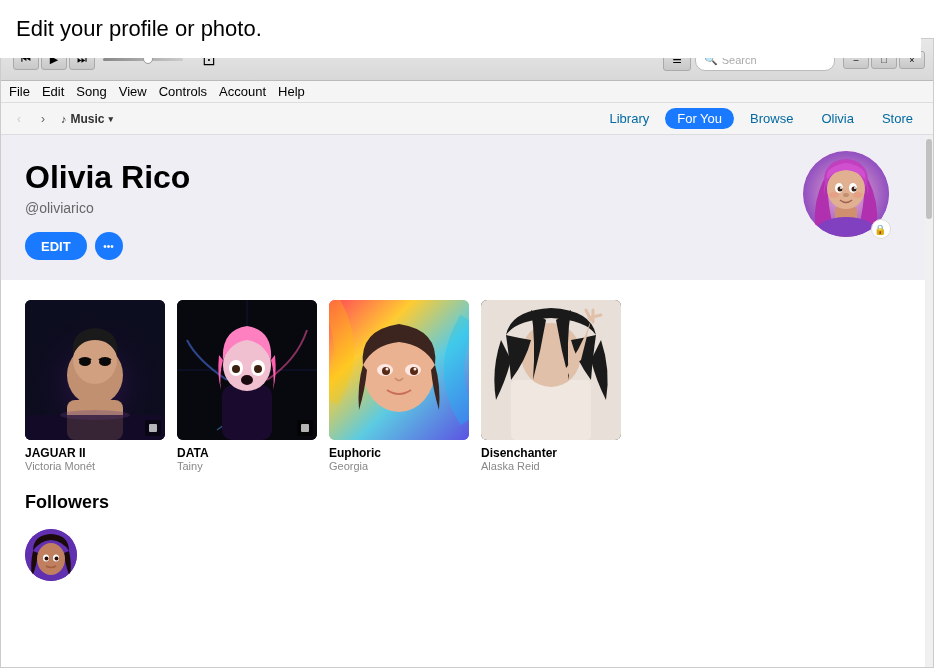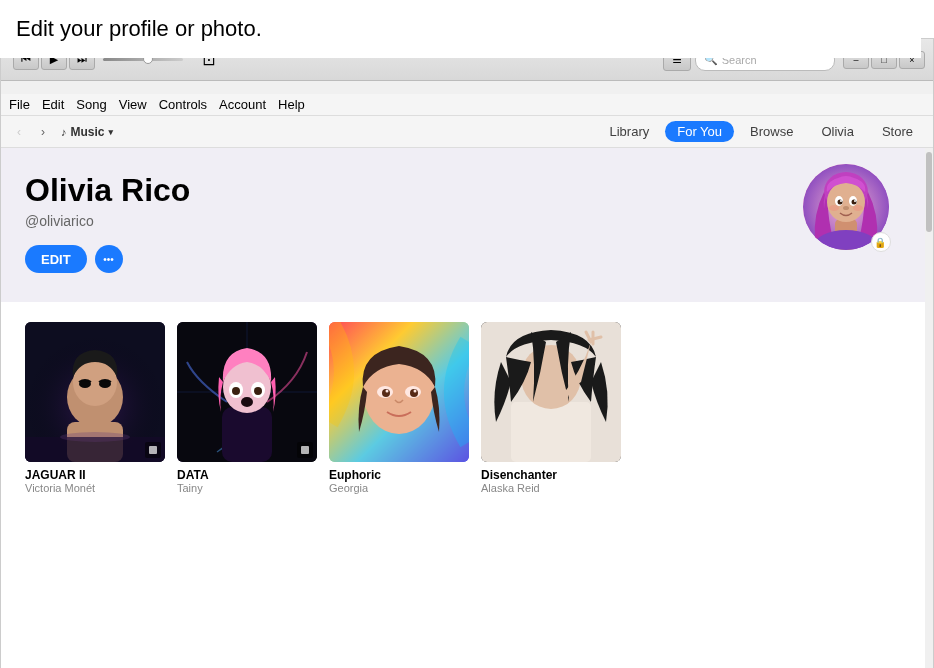--- a/index.html
+++ b/index.html
@@ -151,21 +151,20 @@
 
     
     .menubar {
       display: flex;
       align-items: center;
       background: #f5f5f5;
       border-bottom: 1px solid #ddd;
       height: 22px;
       padding: 0 8px;
       gap: 12px;
-      margin-top: 13px;
     }
 
     .menu-item {
       font-size: 13px;
       color: #000;
       cursor: pointer;
     }
 
     
     .navbar {
@@ -222,40 +221,40 @@
       display: flex;
       align-items: center;
       gap: 4px;
     }
 
     .nav-tab {
       padding: 3px 12px;
       border-radius: 12px;
       font-size: 13px;
       cursor: pointer;
-      color: #404040;
+      color: #0369a1;
     }
 
     .nav-tab.active {
       background: #1a7aff;
       color: #fff;
     }
 
     
     .content {
       height: calc(100% - 96px);
       overflow-y: auto;
       background: #fff;
       position: relative;
     }
 
     
     .profile-section {
       background: #f0eef5;
-      padding: 24px 24px 29px 24px;
+      padding: 24px 24px 20px 24px;
       position: relative;
       min-height: 130px;
     }
 
     .profile-name {
       font-size: 32px;
       font-weight: bold;
       color: #000;
       margin-bottom: 4px;
     }
@@ -741,19 +740,41 @@
               <line x1="108" y1="18" x2="120" y2="15" stroke="#e0c0a8" stroke-width="3" stroke-linecap="round"></line>
             </svg>
           </div>
           <div class="album-title">Disenchanter</div>
           <div class="album-artist">Alaska Reid</div>
         </div>
 
       </div>
     </div>
 
+    <div class="followers-section">
+      <h2 class="followers-title">Followers</h2>
+
+      <div class="follower-avatar">
+        <svg width="52" height="52" viewBox="0 0 52 52" xmlns="http://www.w3.org/2000/svg">
+          <circle cx="26" cy="26" r="26" fill="#6030b0"></circle>
+
+          <path d="M 8 22 Q 8 6 26 5 Q 44 6 44 22 Q 38 12 26 11 Q 14 12 8 22 Z" fill="#1a0a0a"></path>
+          <path d="M 8 22 Q 5 35 7 48 Q 12 36 13 24 Z" fill="#1a0a0a"></path>
+          <path d="M 44 22 Q 47 35 45 48 Q 40 36 39 24 Z" fill="#1a0a0a"></path>
+
+          <ellipse cx="26" cy="30" rx="14" ry="16" fill="#c08060"></ellipse>
+
+          <ellipse cx="21" cy="29" rx="3" ry="3.5" fill="#fff"></ellipse>
+          <ellipse cx="31" cy="29" rx="3" ry="3.5" fill="#fff"></ellipse>
+          <circle cx="21.5" cy="29.5" r="2" fill="#2a1008"></circle>
+          <circle cx="31.5" cy="29.5" r="2" fill="#2a1008"></circle>
+
+          <path d="M 21 37 Q 26 40 31 37" stroke="#a06040" stroke-width="1.5" fill="none"></path>
+        </svg>
+      </div>
+    </div>
 
     <div style="position:absolute;right:0;top:0;width:8px;height:100%;background:#f0f0f0;">
       <div style="width:6px;height:80px;background:#c0c0c0;border-radius:3px;margin:2px auto;margin-top:4px;"></div>
     </div>
 
   </div>
 </div>
 
 </body></html>

